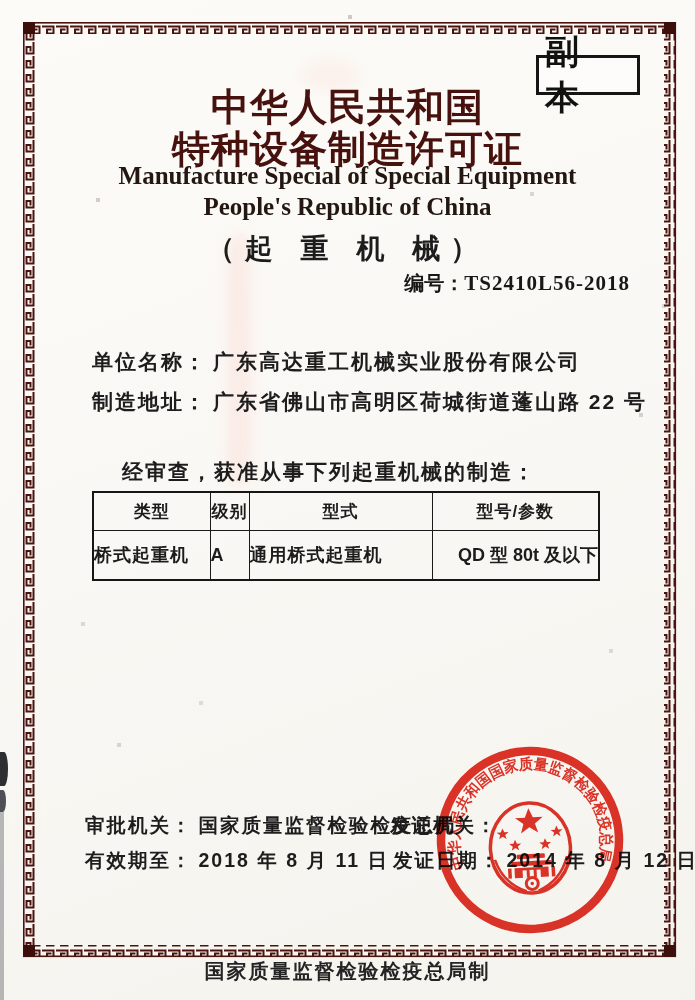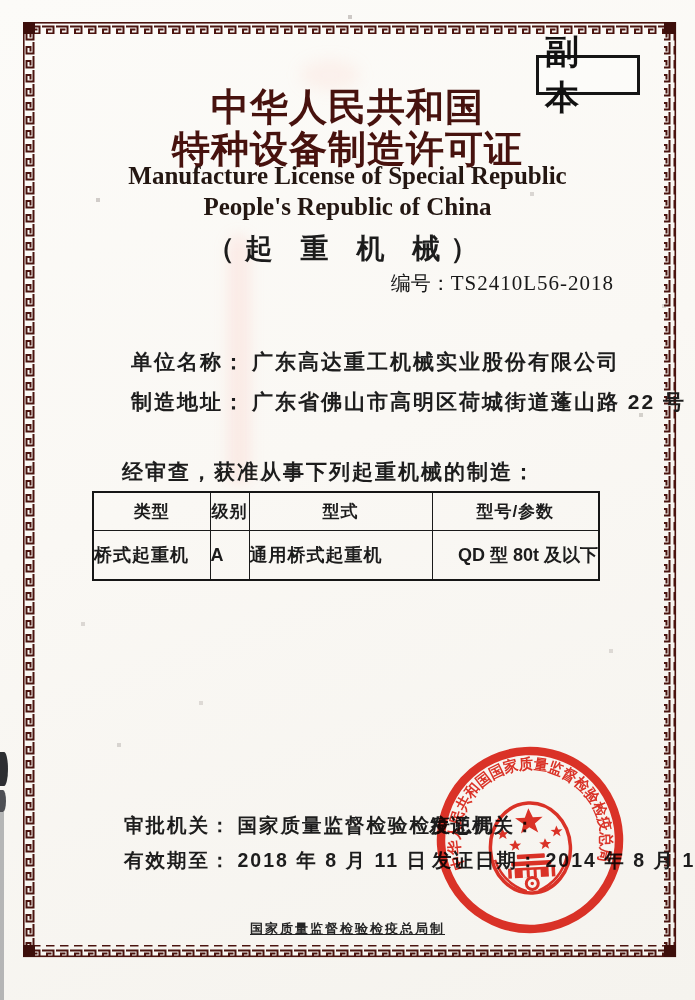--- a/index.html
+++ b/index.html
@@ -19,24 +19,24 @@
   .title-en2{top:193px;font-size:25px;}
   .category{top:230px;font-size:28px;font-weight:700;letter-spacing:10px;color:#1c1c1c;}
   
   .copy-badge{
     left:536px;top:55px;width:104px;height:40px;border:3px solid #151515;
     display:flex;align-items:center;justify-content:center;
     font-size:34px;font-weight:700;letter-spacing:9px;color:#111;
     padding-left:6px;box-sizing:border-box;background:rgba(255,255,255,.4);
   }
   
-  .serial{top:270px;right:81px;font-size:20px;font-weight:400;color:#181818;white-space:nowrap;}
+  .serial{top:270px;right:65px;font-size:20px;font-weight:700;color:#181818;white-space:nowrap;}
   .serial .num{font-family:"Liberation Serif",serif;font-size:21px;letter-spacing:1px;}
   
-  .frow{white-space:nowrap;font-weight:700;color:#1d1d1d;margin-left:39px;}
+  .frow{white-space:nowrap;font-weight:700;color:#1d1d1d;}
   .frow .lbl{letter-spacing:2px;}
   .frow .val{margin-left:6px;letter-spacing:2px;}
   .company{left:92px;top:348px;font-size:21px;}
   .address{left:92px;top:388px;font-size:21px;}
   .approval{left:122px;top:458px;font-size:21px;font-weight:700;letter-spacing:2px;color:#1d1d1d;}
   
   .lic-table{left:92px;top:491px;width:506px;border-collapse:collapse;table-layout:fixed;
     font-weight:700;color:#1c1c1c;background:transparent;}
   .lic-table td,.lic-table th{border:1.5px solid #1a1a1a;vertical-align:middle;
     font-weight:700;padding:0;}
@@ -47,21 +47,21 @@
   
   .b-row1l{left:85px;top:812px;font-size:19.5px;}
   .b-row1r{left:390px;top:812px;font-size:19.5px;}
   .b-row2l{left:85px;top:847px;font-size:19.5px;}
   .b-row2r{left:393px;top:847px;font-size:19.5px;}
   .dateval{font-weight:700;letter-spacing:1px;}
   
   .seal{left:433px;top:743px;width:194px;height:194px;mix-blend-mode:multiply;opacity:.94;
     transform:rotate(-3deg);}
   
-  .maker{top:920px;font-size:13px;font-weight:700;letter-spacing:2px;color:#242424;text-decoration:underline;}
+  .maker{top:958px;font-size:20px;font-weight:700;letter-spacing:2px;color:#242424;}
   
   .streak{left:228px;top:235px;width:22px;height:250px;background:rgba(255,160,150,.16);
     filter:blur(7px);border-radius:10px;}
   .streak2{left:300px;top:60px;width:60px;height:30px;background:rgba(255,170,160,.12);
     filter:blur(8px);border-radius:50%;}
   .edge-blob1{left:0;top:752px;width:8px;height:34px;background:#16181d;border-radius:0 50% 50% 0;opacity:.9;}
   .edge-blob2{left:0;top:790px;width:6px;height:22px;background:#23262c;border-radius:0 50% 50% 0;opacity:.8;}
   .edge-strip{left:0;top:812px;width:4px;height:188px;background:#3a3f49;opacity:.35;}
   .dust{left:0;top:0;width:2px;height:2px;background:transparent;
     box-shadow:97px 199px 0 1px rgba(100,90,85,.28),531px 193px 0 1px rgba(100,90,85,.22),
@@ -101,21 +101,21 @@
   <div class="abs edge-blob2"></div>
   <div class="abs edge-strip"></div>
   <div class="abs dust"></div>
 
   <div class="abs copy-badge">
     <span>副 本</span>
   </div>
 
   <div class="abs t-center title-cn title-cn1">中华人民共和国</div>
   <div class="abs t-center title-cn title-cn2">特种设备制造许可证</div>
-  <div class="abs t-center title-en title-en1">Manufacture License of Special Republic</div>
+  <div class="abs t-center title-en title-en1">Manufacture Special of Special Equipment</div>
   <div class="abs t-center title-en title-en2">People's Republic of China</div>
   <div class="abs t-center category">（起 重 机 械）</div>
 
   <div class="abs serial">
     <span class="lbl">编号：</span><span class="num">TS2410L56-2018</span>
   </div>
 
   <div class="abs frow company">
     <span class="lbl">单位名称：</span><span class="val">广东高达重工机械实业股份有限公司</span>
   </div>

